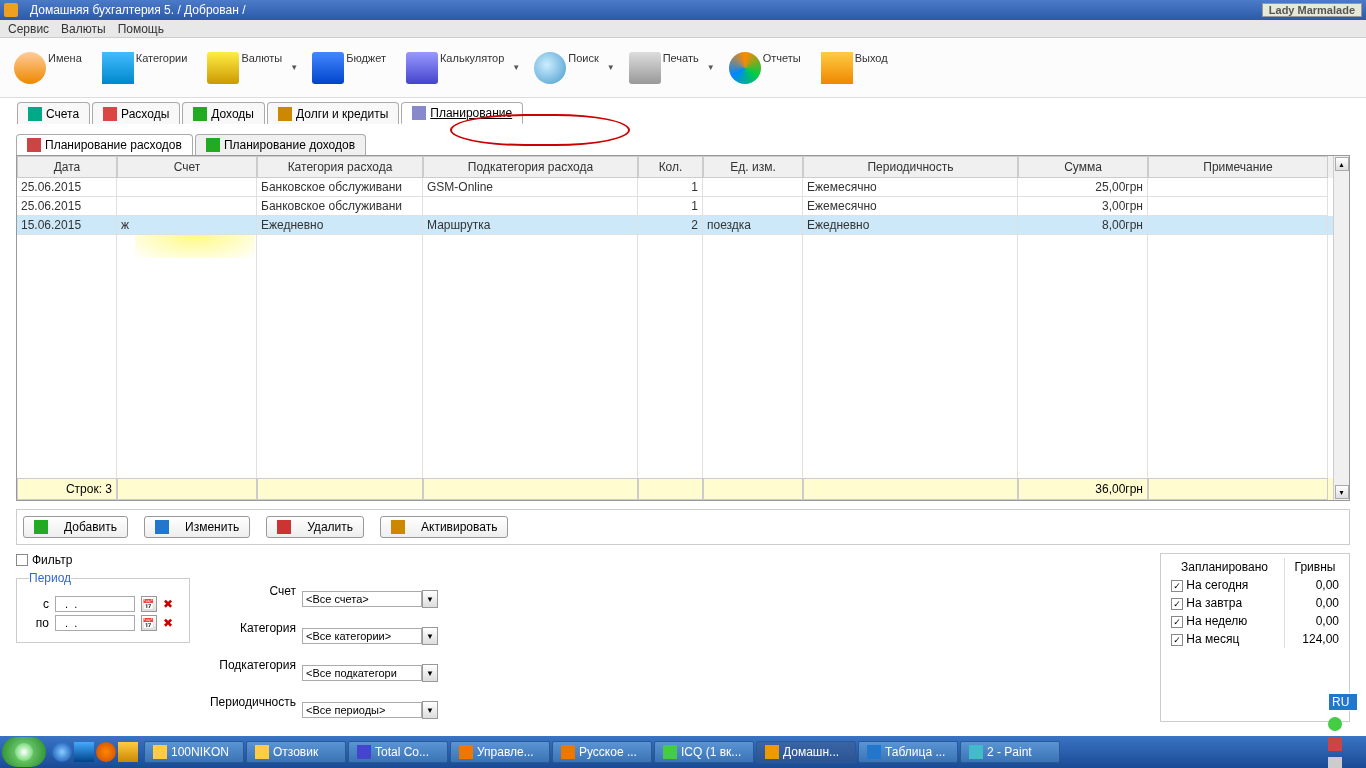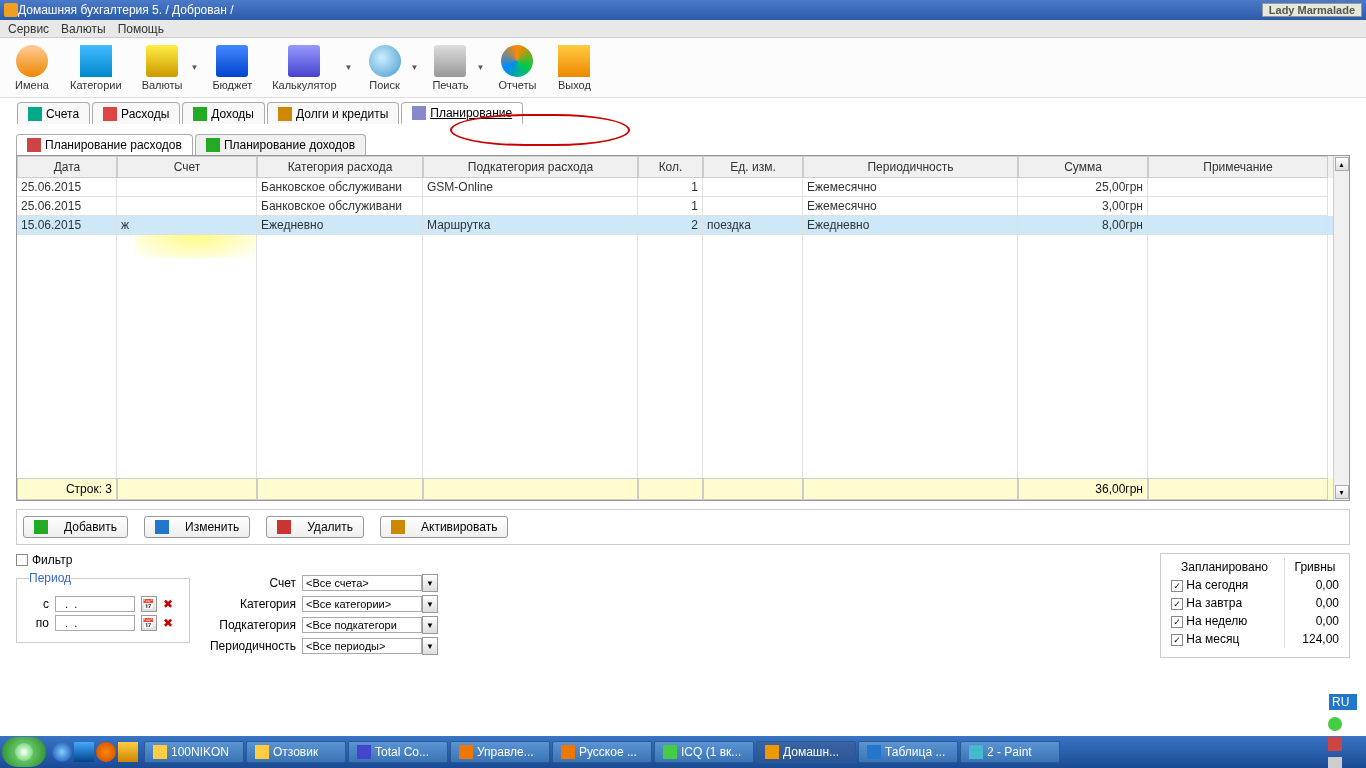--- a/index.html
+++ b/index.html
@@ -1,24 +1,24 @@
 <!DOCTYPE html>
 <html><head>
 <meta charset="utf-8">
 <style>
 * { margin:0; padding:0; box-sizing:border-box; font-family:Tahoma,Arial,sans-serif; font-size:12px; }
 body { background:#fff; overflow:hidden; }
 .titlebar { height:20px; background:linear-gradient(#4a7ac8,#2a5aa8); display:flex; align-items:center; justify-content:space-between; padding:0 4px; color:#fff; font-size:11px; }
-.titlebar-left { display:flex; align-items:center; gap:0; }
+.titlebar-left { display:flex; align-items:center; gap:12px; }
 .titlebar-icon { width:14px; height:14px; background:#f0a020; border-radius:2px; }
 .watermark { background:#e8e8d8; color:#555; padding:0 6px; font-weight:bold; border:1px solid #999; font-size:11px; }
 .menubar { height:18px; background:#e8e8e8; border-bottom:1px solid #ccc; display:flex; padding:0 8px; gap:12px; align-items:center; }
 .menuitem { color:#333; cursor:pointer; }
 .toolbar { height:60px; background:#fcfcfc; border-bottom:1px solid #ddd; display:flex; align-items:center; padding:4px 8px; gap:8px; }
-.tbtn { display:flex; flex-direction:column; align-items:center; gap:2px; padding:2px 6px; cursor:pointer; min-width:48px; }
+.tbtn { display:flex; gap:2px; padding:2px 6px; cursor:pointer; min-width:48px; }
 .tbtn-icon { width:32px; height:32px; display:flex; align-items:center; justify-content:center; font-size:24px; }
 .tbtn-label { font-size:11px; color:#333; }
 .tbtn-dd { font-size:8px; color:#555; margin-left:2px; align-self:center; }
 .tbtn-wrap { display:flex; align-items:center; }
 .maintabs { display:flex; padding:4px 17px 0; gap:2px; background:#fff; }
 .mtab { display:flex; align-items:center; gap:4px; padding:3px 10px; border:1px solid #aaa; border-bottom:none; border-radius:4px 4px 0 0; background:#f8f8f8; cursor:pointer; }
 .mtab.active { background:#fff; border-bottom:1px solid #fff;text-decoration:underline; }
 .mtab-icon { width:14px; height:14px; }
 .highlight-oval { position:absolute; border:2px solid #c00; border-radius:50%/60%; width:180px; height:32px; left:450px; top:114px; pointer-events:none; }
 .subtabs { display:flex; padding:10px 16px 0; gap:2px; }
@@ -46,21 +46,21 @@
 .filter-area { margin:8px 16px 0; display:flex; justify-content:space-between; }
 .filter-left { display:flex; gap:16px; }
 .filter-box { border:1px solid #ccc; padding:8px 12px; }
 .filter-title { display:flex; align-items:center; gap:4px; margin-bottom:4px; }
 .chk { width:12px; height:12px; border:1px solid #888; display:inline-flex; align-items:center; justify-content:center; font-size:9px; background:#fff; }
 .filter-row { display:flex; align-items:center; gap:6px; margin:3px 0; }
 .filter-row label { width:90px; text-align:right; font-size:12px; }
 .date-input { width:80px; border:1px solid #aaa; padding:1px 3px; background:#fff; font-size:11px; }
 .cal-icon { width:16px; height:16px; background:linear-gradient(#fff,#ddd); border:1px solid #999; font-size:10px; display:flex; align-items:center; justify-content:center; }
 .x-icon { width:14px; height:14px; color:#c00; font-size:12px; }
-.combo { display:flex; align-items:center; }
+.combo { display:flex; align-items:center;margin-top:16px; }
 .combo-input { width:120px; border:1px solid #aaa; padding:1px 3px; background:#fff; font-size:11px; }
 .combo-btn { width:16px; height:18px; border:1px solid #999; background:linear-gradient(#fff,#ddd); font-size:8px; display:flex; align-items:center; justify-content:center; }
 .summary { border:1px solid #ccc; padding:4px; }
 .summary-head { display:flex; }
 .summary-head > div { padding:2px 8px; font-size:12px; text-align:center; }
 .s-col1{width:120px;border-right:1px solid #ddd} .s-col2{width:60px}
 .summary-row { display:flex; }
 .summary-row > div { padding:2px 6px; font-size:12px; }
 .summary-row .s-col2{text-align:right}
 .taskbar { position:fixed; bottom:0; left:0; right:0; height:32px; background:linear-gradient(#3a74c4,#1a4a94); display:flex; align-items:center; padding:0 2px; gap:2px; }

